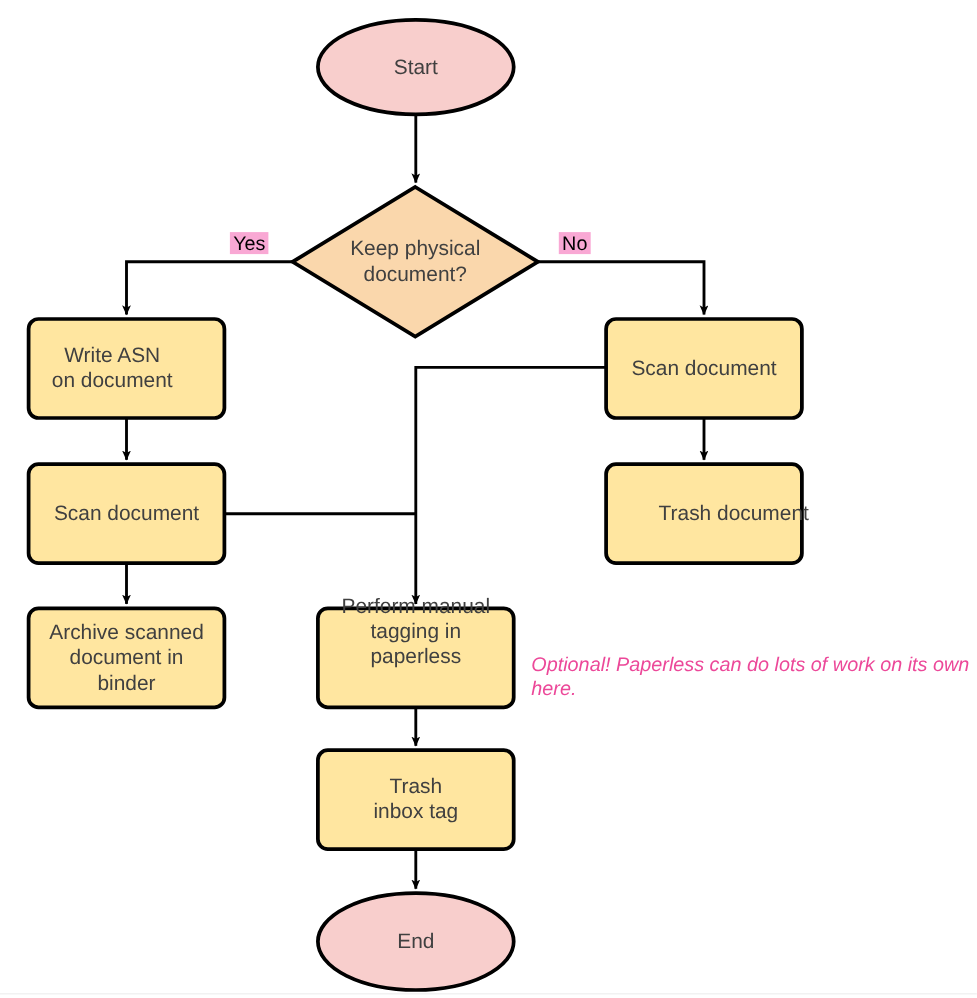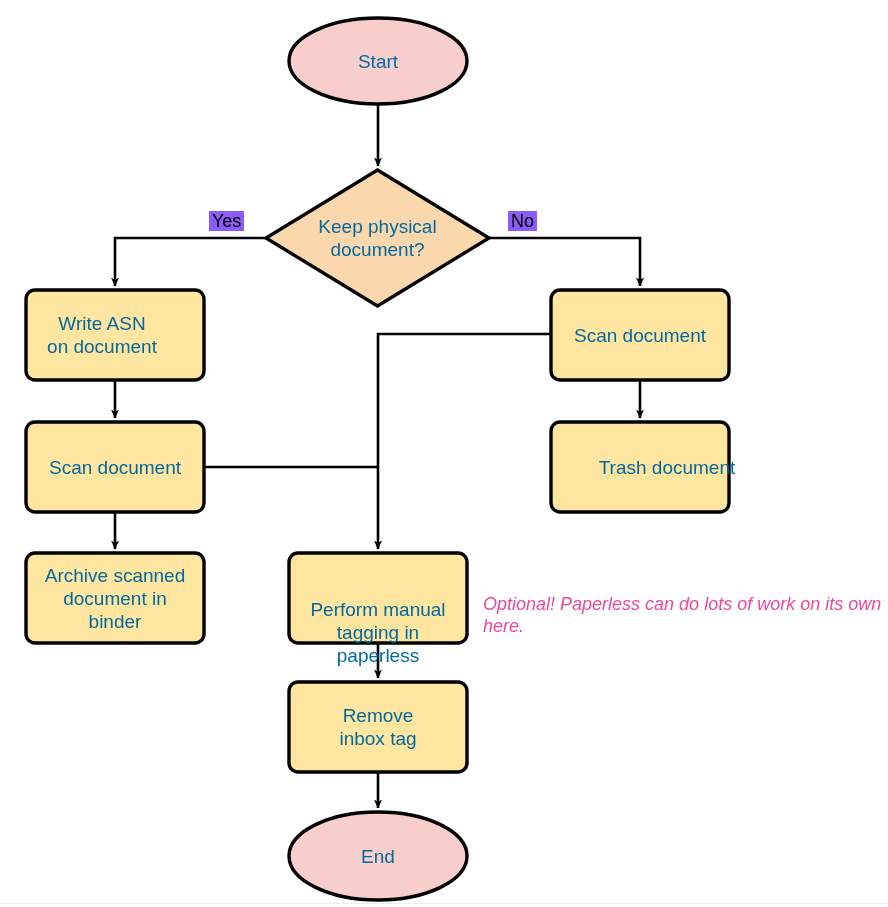--- a/index.html
+++ b/index.html
@@ -25,31 +25,31 @@
   }
   .node-label {
     position: absolute;
     display: flex;
     align-items: center;
     justify-content: center;
     text-align: center;
     font-family: "Liberation Sans", sans-serif;
     font-size: 19px;
     line-height: 23px;
-    color: #0369a1;
+    color: #404040;
     pointer-events: none;
     white-space: pre-line;
   }
   .edge-label {
     position: absolute;
     font-family: "Liberation Sans", sans-serif;
     font-size: 18px;
     line-height: 20px;
     color: #000000;
-    background: #8b5cf6;
+    background: #f9a8d4;
     padding: 0 3px;
   }
   .note-text {
     position: absolute;
     font-family: "Liberation Sans", sans-serif;
     font-style: italic;
     font-size: 18px;
     line-height: 22px;
     color: #ec4899;
     width: 405px;
@@ -130,25 +130,25 @@
 <div class="node-label" style="left:26px; top:422px; width:178px; height:90px;">Scan document</div>
 
 <div class="node-label" style="left:26px; top:553px; width:178px; height:90px;">Archive scanned
 document in
 binder</div>
 
 <div class="node-label" style="left:551px; top:290px; width:178px; height:90px;">Scan document</div>
 
 <div class="node-label" style="left:578px; top:422px; width:178px; height:90px;">Trash document</div>
 
-<div class="node-label" style="left:289px; top:579px; width:178px; height:106px;">Perform manual
+<div class="node-label" style="left:289px; top:521px; width:178px; height:106px;">Perform manual
 tagging in
 paperless</div>
 
-<div class="node-label" style="left:289px; top:682px; width:178px; height:90px;">Remove
+<div class="node-label" style="left:289px; top:682px; width:178px; height:90px;">Trash
 inbox tag</div>
 
 <div class="node-label" style="left:289px; top:812px; width:178px; height:88px;text-align:center;">End</div>
 
 <div class="edge-label" style="left:209px; top:211px;">Yes</div>
 
 <div class="edge-label" style="left:508px; top:211px;">No</div>
 
 <div class="note-text" style="left:483px; top:593px;">Optional! Paperless can do lots of work on its own here.</div>
 

